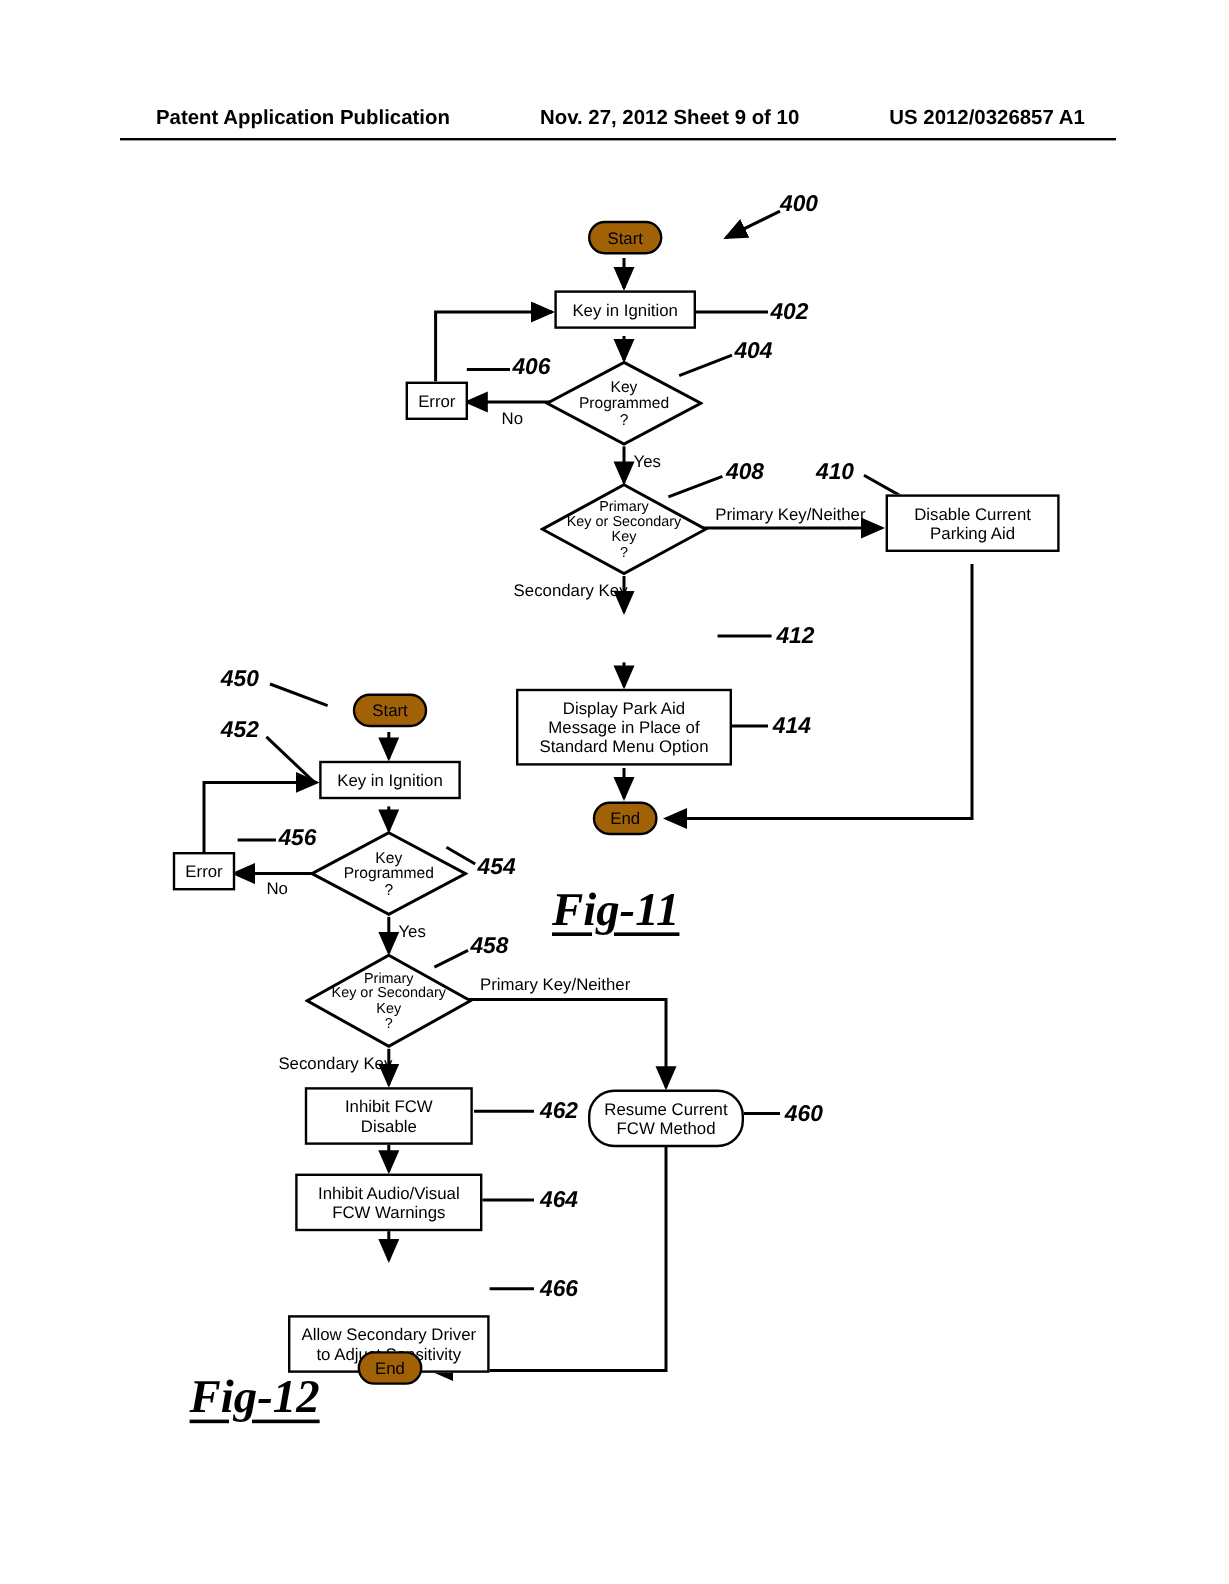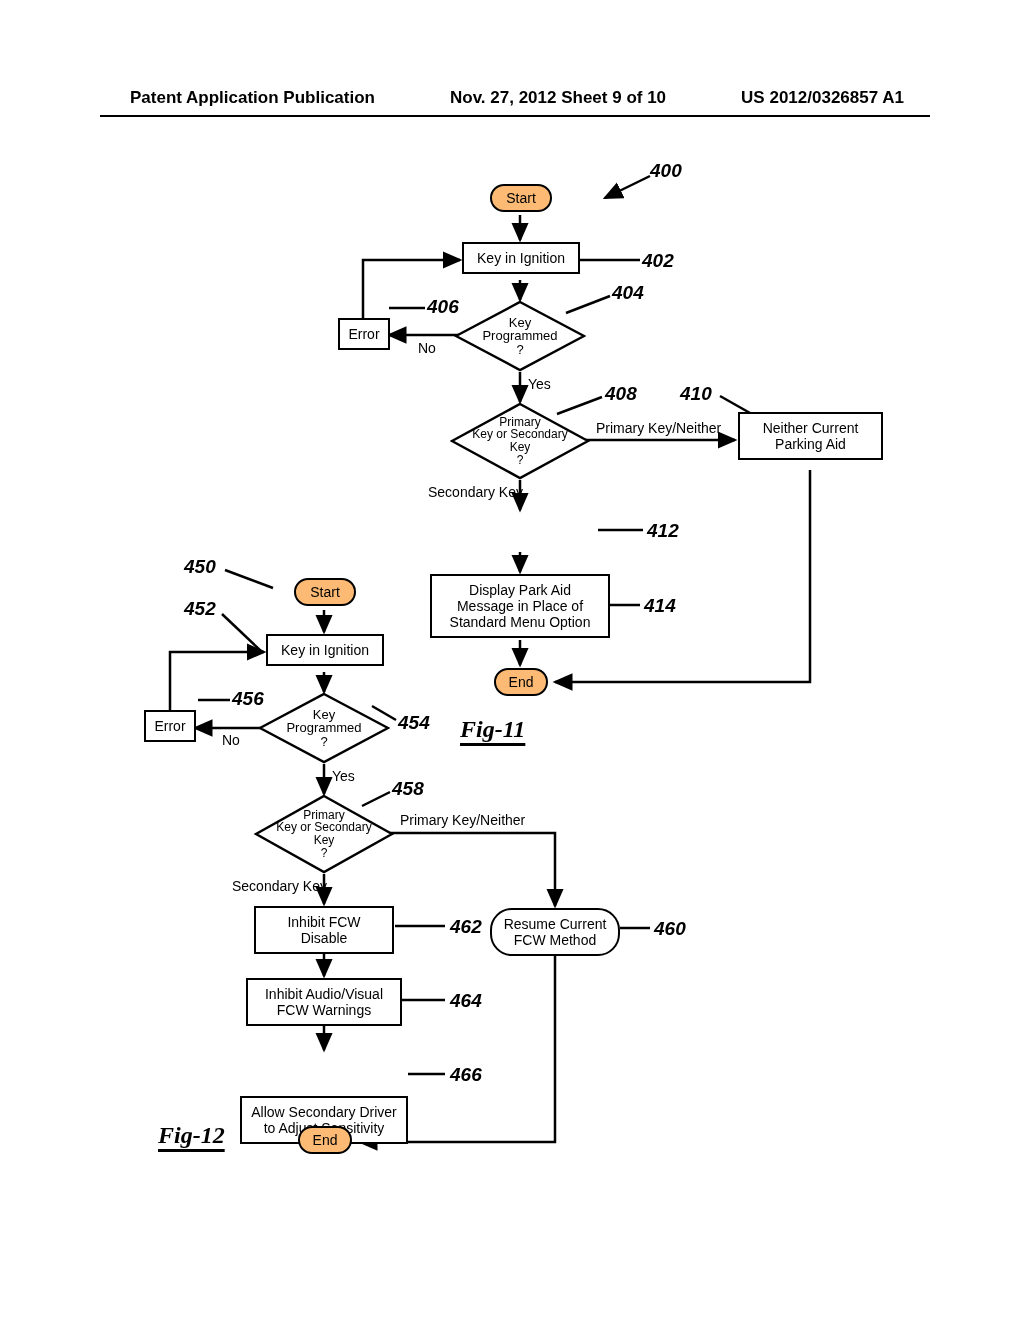--- a/index.html
+++ b/index.html
@@ -39,21 +39,21 @@
     font-size: 14px;
     line-height: 1.15;
     display: flex;
     align-items: center;
     justify-content: center;
   }
   .terminal {
     border: 2.5px solid #000;
     border-radius: 22px;
     padding: 4px 18px;
-    background: #fdba74;
+    background: #a16207;
   }
   .process {
     border: 2.5px solid #000;
     padding: 6px 8px;
     background: #fff;
   }
   .decision {
     position: absolute;
   }
   .decision svg {
@@ -75,27 +75,28 @@
     font-style: italic;
     font-weight: bold;
     font-size: 19px;
   }
   .edgelabel {
     position: absolute;
     font-size: 14px;
   }
   .figlabel {
     position: absolute;
-    font-size: 24px;
+    font-size: 39px;
     font-style: italic;
     font-weight: bold;
     font-family: "Times New Roman", serif;
     text-decoration: underline;
     text-underline-offset: 6px;
     text-decoration-thickness: 2.5px;
+    margin-top: 20px;
   }
   svg.connector {
     position: absolute;
     inset: 0;
     width: 1024px;
     height: 1320px;
     pointer-events: none;
   }
   svg.connector line, svg.connector path {
     stroke: #000;
@@ -204,21 +205,21 @@
   <div class="node process" style="left:338px; top:318px; width:52px;">Error</div>
   <div class="decision" style="left:450px; top:402px; width:140px; height:78px;">
     <svg viewBox="0 0 140 78" width="140" height="78">
         <polygon points="70,2 138,39 70,76 2,39" fill="#fff" stroke="#000" stroke-width="2.5"></polygon>
       </svg>
     <div class="dlabel" style="white-space:pre; font-size:12px;">Primary
 Key or Secondary
 Key
 ?</div>
   </div>
-  <div class="node process" style="left:738px; top:412px; width:145px;">Neither Current
+  <div class="node process" style="left:738px; top:412px; width:145px;">Disable Current
 Parking Aid</div>
   <div class="node process" style="left:430px; top:574px; width:180px;">Display Park Aid Message
 in Place of Standard
 Menu Option</div>
   <div class="node terminal" style="left:494px; top:668px; width:54px;">End</div>
 
   <div class="edgelabel" style="left:418px; top:340px;">No</div>
   <div class="edgelabel" style="left:528px; top:376px;">Yes</div>
   <div class="edgelabel" style="left:596px; top:420px;">Primary Key/Neither</div>
   <div class="edgelabel" style="left:428px; top:484px;">Secondary Key</div>

